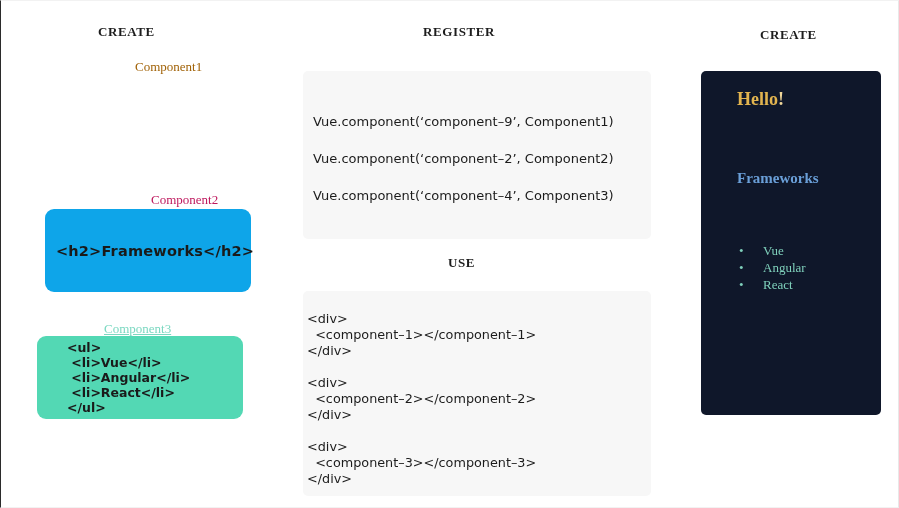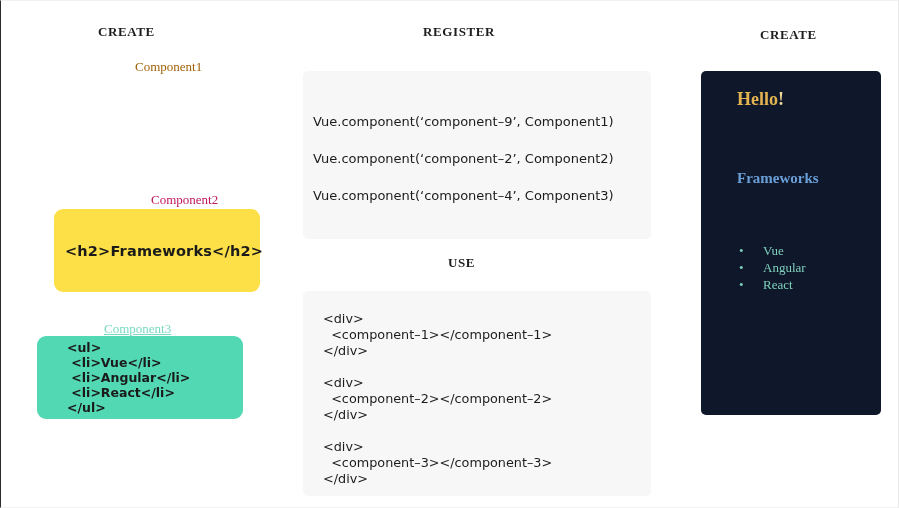--- a/index.html
+++ b/index.html
@@ -62,22 +62,22 @@
   #box-component1 {
     left: 44px; top: 76px; width: 206px; height: 83px;
     background: #f0a627;
     justify-content: center;
     font-size: 14.5px;
     letter-spacing: 0.2px;
   }
 
   #label-component2 { left: 103px; top: 191px; color: #be185d; margin-left: 47px; }
   #box-component2 {
-    left: 53px; top: 208px; width: 206px; height: 83px;
-    background: #fde047;
+    left: 44px; top: 208px; width: 206px; height: 83px;
+    background: #0ea5e9;
     justify-content: center;
     font-size: 14.5px;
     letter-spacing: 0.2px;
     padding-left: 14px;
   }
 
   #label-component3 { left: 103px; top: 320px; color: #7bd8c1; text-decoration: underline; }
   #box-component3 {
     left: 36px; top: 335px; width: 206px; height: 83px;
     background: #53d8b4;
@@ -115,21 +115,21 @@
     font-weight: 500;
     color: #1c1c1c;
     white-space: nowrap;
   }
   #reg-line-0 { top: 43px; }
   #reg-line-1 { top: 80px; }
   #reg-line-2 { top: 117px; }
 
   .use-block {
     position: absolute;
-    left: 20px;
+    left: 4px;
     margin: 0;
     font-family: "DejaVu Sans", "Liberation Sans", sans-serif;
     font-size: 12.8px;
     font-weight: 500;
     line-height: 16px;
     color: #1c1c1c;
     white-space: pre;
   }
   #use-block-0 { top: 20px; }
   #use-block-1 { top: 84px; }

